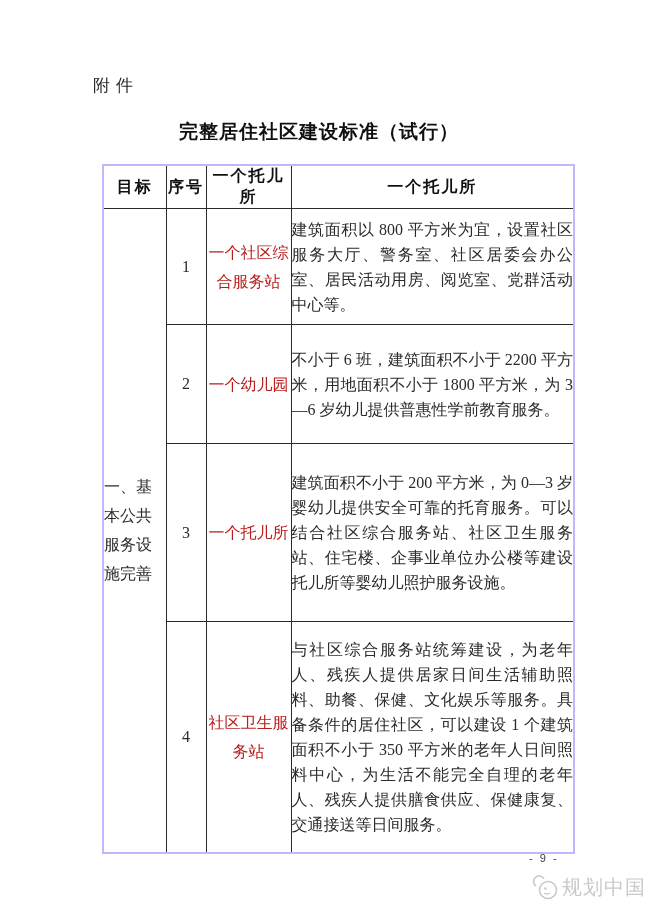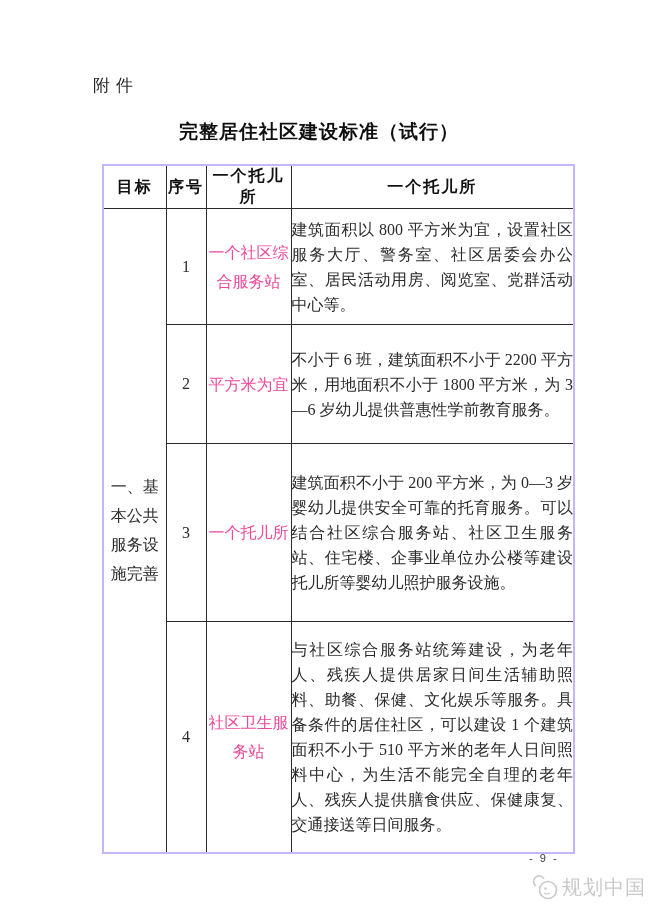--- a/index.html
+++ b/index.html
@@ -34,32 +34,32 @@
   .std-table th, .std-table td {
     border:1px solid #2b2b2b;
     padding:0;
   }
   .std-table th {
     font-family:"Liberation Sans", sans-serif;
     font-size:16px; font-weight:bold; letter-spacing:2px;
     height:31px; color:#101010; text-align:center; vertical-align:middle;
   }
   .goal-cell {
-    text-align:center; vertical-align:middle;
+    vertical-align:middle;
     font-size:16px; line-height:29px;
     padding:0 6px; color:#2b2b2b;
   }
   .serial-cell {
     text-align:center; vertical-align:middle;
     font-size:16px; color:#2b2b2b;
   }
   .content-cell {
     text-align:center; vertical-align:middle;
     font-size:16px; line-height:29px;
-    padding:0 7px; color:#ec4899;
+    padding:0 7px; color:#b91c1c;
   }
   .req-cell {
     text-align:justify; vertical-align:middle;
     font-size:16px; line-height:25px;
     padding:0 4px; color:#2b2b2b;
   }
   tr.row-1 { height:116px; }
   tr.row-2 { height:119px; }
   tr.row-3 { height:178px; }
   tr.row-4 { height:231px; }
@@ -104,32 +104,32 @@
   </thead>
   <tbody>
     <tr class="row-1">
       <td class="goal-cell" rowspan="4">一、基本公共服务设施完善</td>
       <td class="serial-cell">1</td>
       <td class="content-cell">一个社区综合服务站</td>
       <td class="req-cell">建筑面积以 800 平方米为宜，设置社区服务大厅、警务室、社区居委会办公室、居民活动用房、阅览室、党群活动中心等。</td>
     </tr>
     <tr class="row-2">
       <td class="serial-cell">2</td>
-      <td class="content-cell">平方米为宜</td>
+      <td class="content-cell">一个幼儿园</td>
       <td class="req-cell">不小于 6 班，建筑面积不小于 2200 平方米，用地面积不小于 1800 平方米，为 3—6 岁幼儿提供普惠性学前教育服务。</td>
     </tr>
     <tr class="row-3">
       <td class="serial-cell">3</td>
       <td class="content-cell">一个托儿所</td>
       <td class="req-cell">建筑面积不小于 200 平方米，为 0—3 岁婴幼儿提供安全可靠的托育服务。可以结合社区综合服务站、社区卫生服务站、住宅楼、企事业单位办公楼等建设托儿所等婴幼儿照护服务设施。</td>
     </tr>
     <tr class="row-4">
       <td class="serial-cell">4</td>
       <td class="content-cell">社区卫生服务站</td>
-      <td class="req-cell">与社区综合服务站统筹建设，为老年人、残疾人提供居家日间生活辅助照料、助餐、保健、文化娱乐等服务。具备条件的居住社区，可以建设 1 个建筑面积不小于 510 平方米的老年人日间照料中心，为生活不能完全自理的老年人、残疾人提供膳食供应、保健康复、交通接送等日间服务。</td>
+      <td class="req-cell">与社区综合服务站统筹建设，为老年人、残疾人提供居家日间生活辅助照料、助餐、保健、文化娱乐等服务。具备条件的居住社区，可以建设 1 个建筑面积不小于 350 平方米的老年人日间照料中心，为生活不能完全自理的老年人、残疾人提供膳食供应、保健康复、交通接送等日间服务。</td>
     </tr>
   </tbody>
 </table>
 
 <div class="page-number">- 9 -</div>
 
 <div class="watermark">
   <span>
     <svg width="27" height="27" viewBox="0 0 27 27" fill="none">
       <circle cx="16" cy="16" r="8.5" stroke="#c9c9c9" stroke-width="1.6"></circle>

